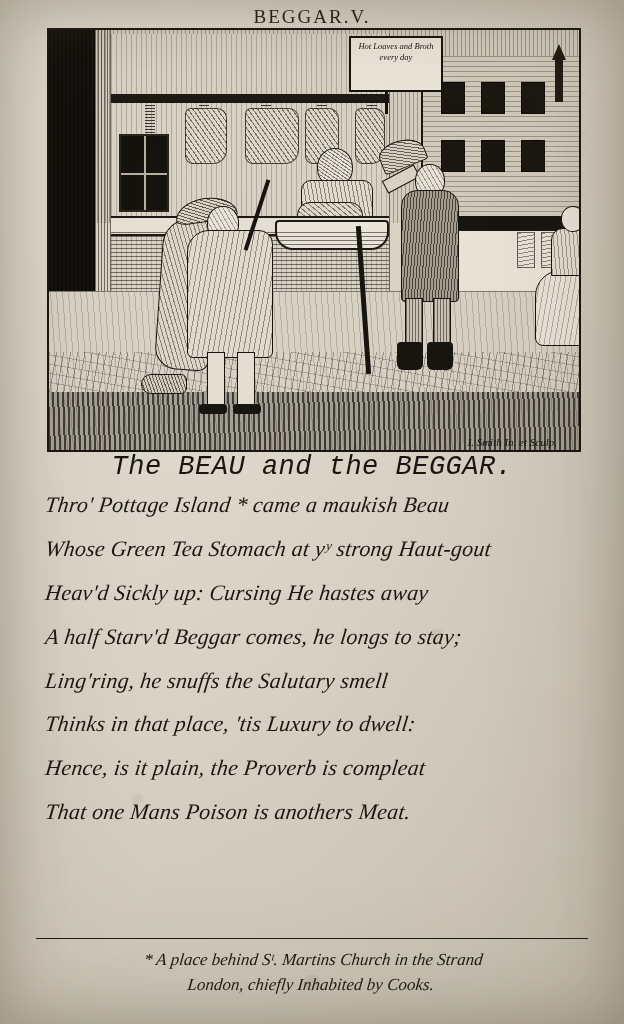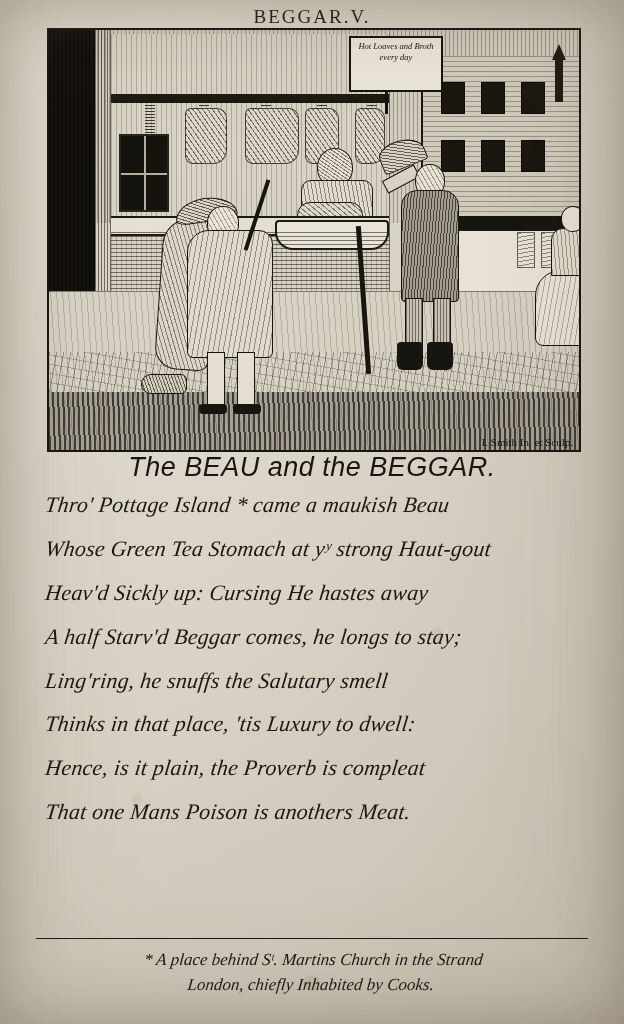--- a/index.html
+++ b/index.html
@@ -345,32 +345,32 @@
     border: 1px solid #17150f;
     border-radius: 26px 26px 8px 8px;
   }
   .dog {
     position: absolute; left: 92px; top: 344px; width: 44px; height: 18px;
     background: repeating-linear-gradient(70deg, rgba(20,18,13,.6) 0 1px, rgba(0,0,0,0) 1px 3px), #d8d1c1;
     border: 1px solid #17150f; border-radius: 10px 6px 6px 10px;
   }
 
   .plate-credit {
-    position: absolute; right: 6px; bottom: 2px;
+    position: absolute; right: 22px; bottom: 2px;
     font-family: "Liberation Serif", serif;
-    font-size: 11px; color: #17150f; margin-left: 8px;
+    font-size: 11px; font-style: italic; color: #17150f; margin-left: 8px;
   }
 
   
   .title {
     position: absolute;
     left: 0; right: 0;
     top: 452px;
     text-align: center;
-    font-family: Liberation Sans, sans-serif;
+    font-family: Liberation Mono, monospace;
     font-size: 27px;
     font-style: italic;
     color: #191611;
     letter-spacing: .5px;
   }
   .verse {
     position: absolute;
     left: 44px;
     right: 30px;
     top: 494px;

